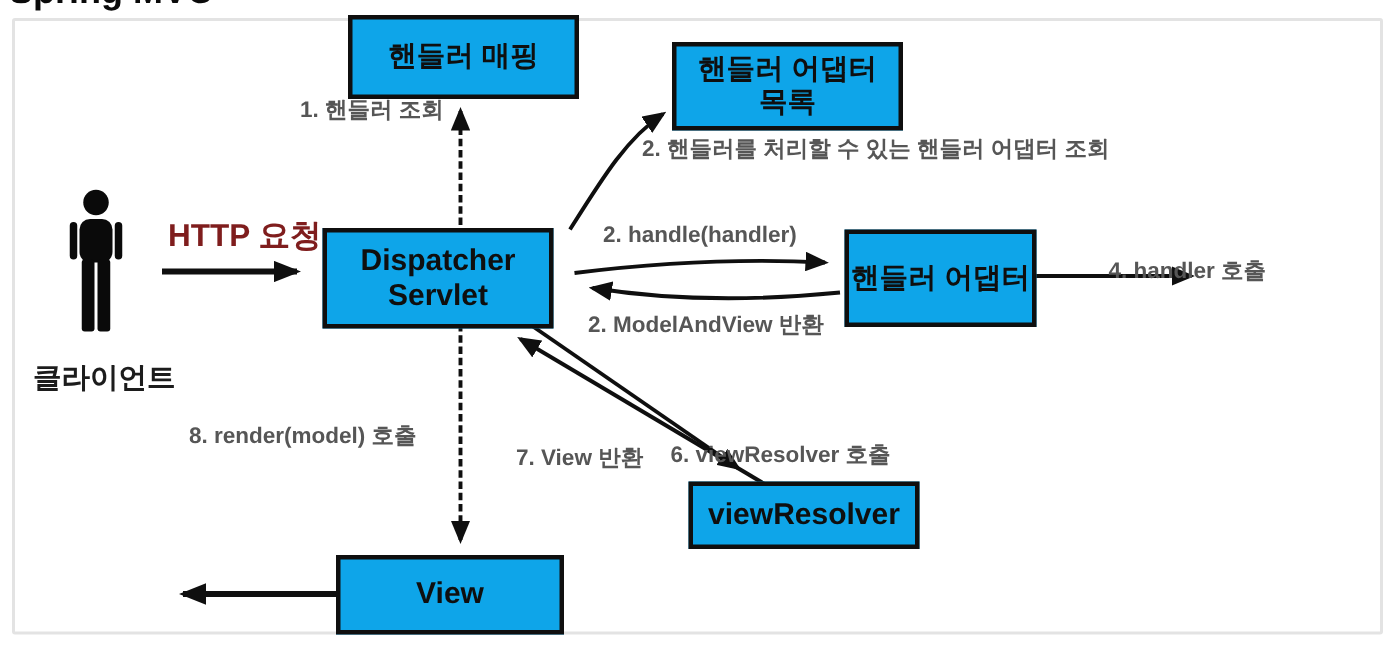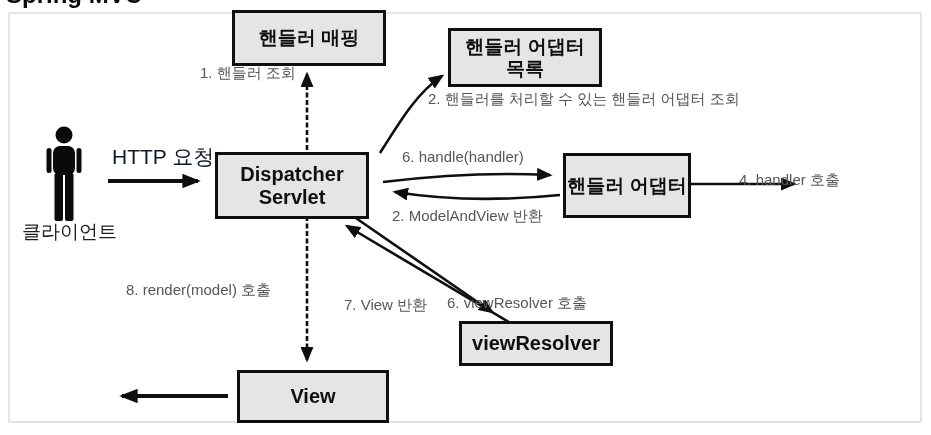--- a/index.html
+++ b/index.html
@@ -2,26 +2,26 @@
 <html><head>
 <meta charset="utf-8">
 <style>
   html,body{margin:0;padding:0;background:#ffffff;}
   .stage{position:relative;width:931px;height:435px;overflow:hidden;background:#ffffff;
          font-family:"Liberation Sans","DejaVu Sans",sans-serif;}
   .frame{position:absolute;left:8px;top:12px;width:910px;height:407px;
          border:2px solid #e3e3e3;border-radius:2px;background:#ffffff;}
   .cropped-title{position:absolute;left:6px;top:-19px;font-size:24px;font-weight:700;color:#0a0a0a;}
   svg.layer{position:absolute;left:0;top:0;width:931px;height:435px;}
-  .box{position:absolute;background:#e5e5e5;border:3px solid #0f0f0f;
+  .box{position:absolute;background:#0ea5e9;border:3px solid #0f0f0f;
        display:flex;align-items:center;justify-content:center;flex-direction:column;
        text-align:right;font-weight:700;color:#0f0f0f;line-height:1.15;}
-  .lbl{position:absolute;font-weight:400;color:#565656;font-size:15px;white-space:nowrap;}
-  .lbl-light{position:absolute;font-weight:400;color:#0f172a;font-size:21px;white-space:nowrap;}
-  .client-label{position:absolute;font-weight:400;color:#1c1c1c;font-size:19px;white-space:nowrap;}
+  .lbl{position:absolute;font-weight:700;color:#565656;font-size:15px;white-space:nowrap;}
+  .lbl-light{position:absolute;font-weight:700;color:#7f1d1d;font-size:21px;white-space:nowrap;}
+  .client-label{position:absolute;font-weight:700;color:#1c1c1c;font-size:19px;white-space:nowrap;margin-top:20px;}
   .fs19{font-size:19px;}
   .fs20{font-size:20px;}
 </style>
 </head>
 <body>
 
 <div class="stage">
 
   <div class="frame"></div>
 
@@ -83,34 +83,34 @@
 
   <div class="box fs19" style="left:563px;top:153px;width:122px;height:59px;">
     <span>핸들러 어댑터</span>
   </div>
 
 
   <div class="box fs20" style="left:447px;top:321px;width:148px;height:39px;margin-left:12px;">
     <span>viewResolver</span>
   </div>
 
-  <div class="box fs20" style="left:237px;top:370px;width:146px;height:47px;">
+  <div class="box fs20" style="left:224px;top:370px;width:146px;height:47px;">
     <span>View</span>
   </div>
 
   <div class="lbl-light" style="left:112px;top:143px;">HTTP 요청</div>
 
 
   <div class="client-label" style="left:22px;top:219px;">클라이언트</div>
 
   <div class="lbl" style="left:200px;top:64px;">1. 핸들러 조회</div>
 
   <div class="lbl" style="left:428px;top:90px;">2. 핸들러를 처리할 수 있는 핸들러 어댑터 조회</div>
 
-  <div class="lbl" style="left:402px;top:148px;">6. handle(handler)</div>
+  <div class="lbl" style="left:402px;top:148px;">2. handle(handler)</div>
 
   <div class="lbl" style="left:694px;top:171px;margin-left:45px;">4. handler 호출</div>
 
   <div class="lbl" style="left:392px;top:207px;">2. ModelAndView 반환</div>
 
   <div class="lbl" style="left:447px;top:250px;margin-top:44px;">6. viewResolver 호출</div>
 
   <div class="lbl" style="left:344px;top:296px;">7. View 반환</div>
 
   <div class="lbl" style="left:126px;top:281px;">8. render(model) 호출</div>

